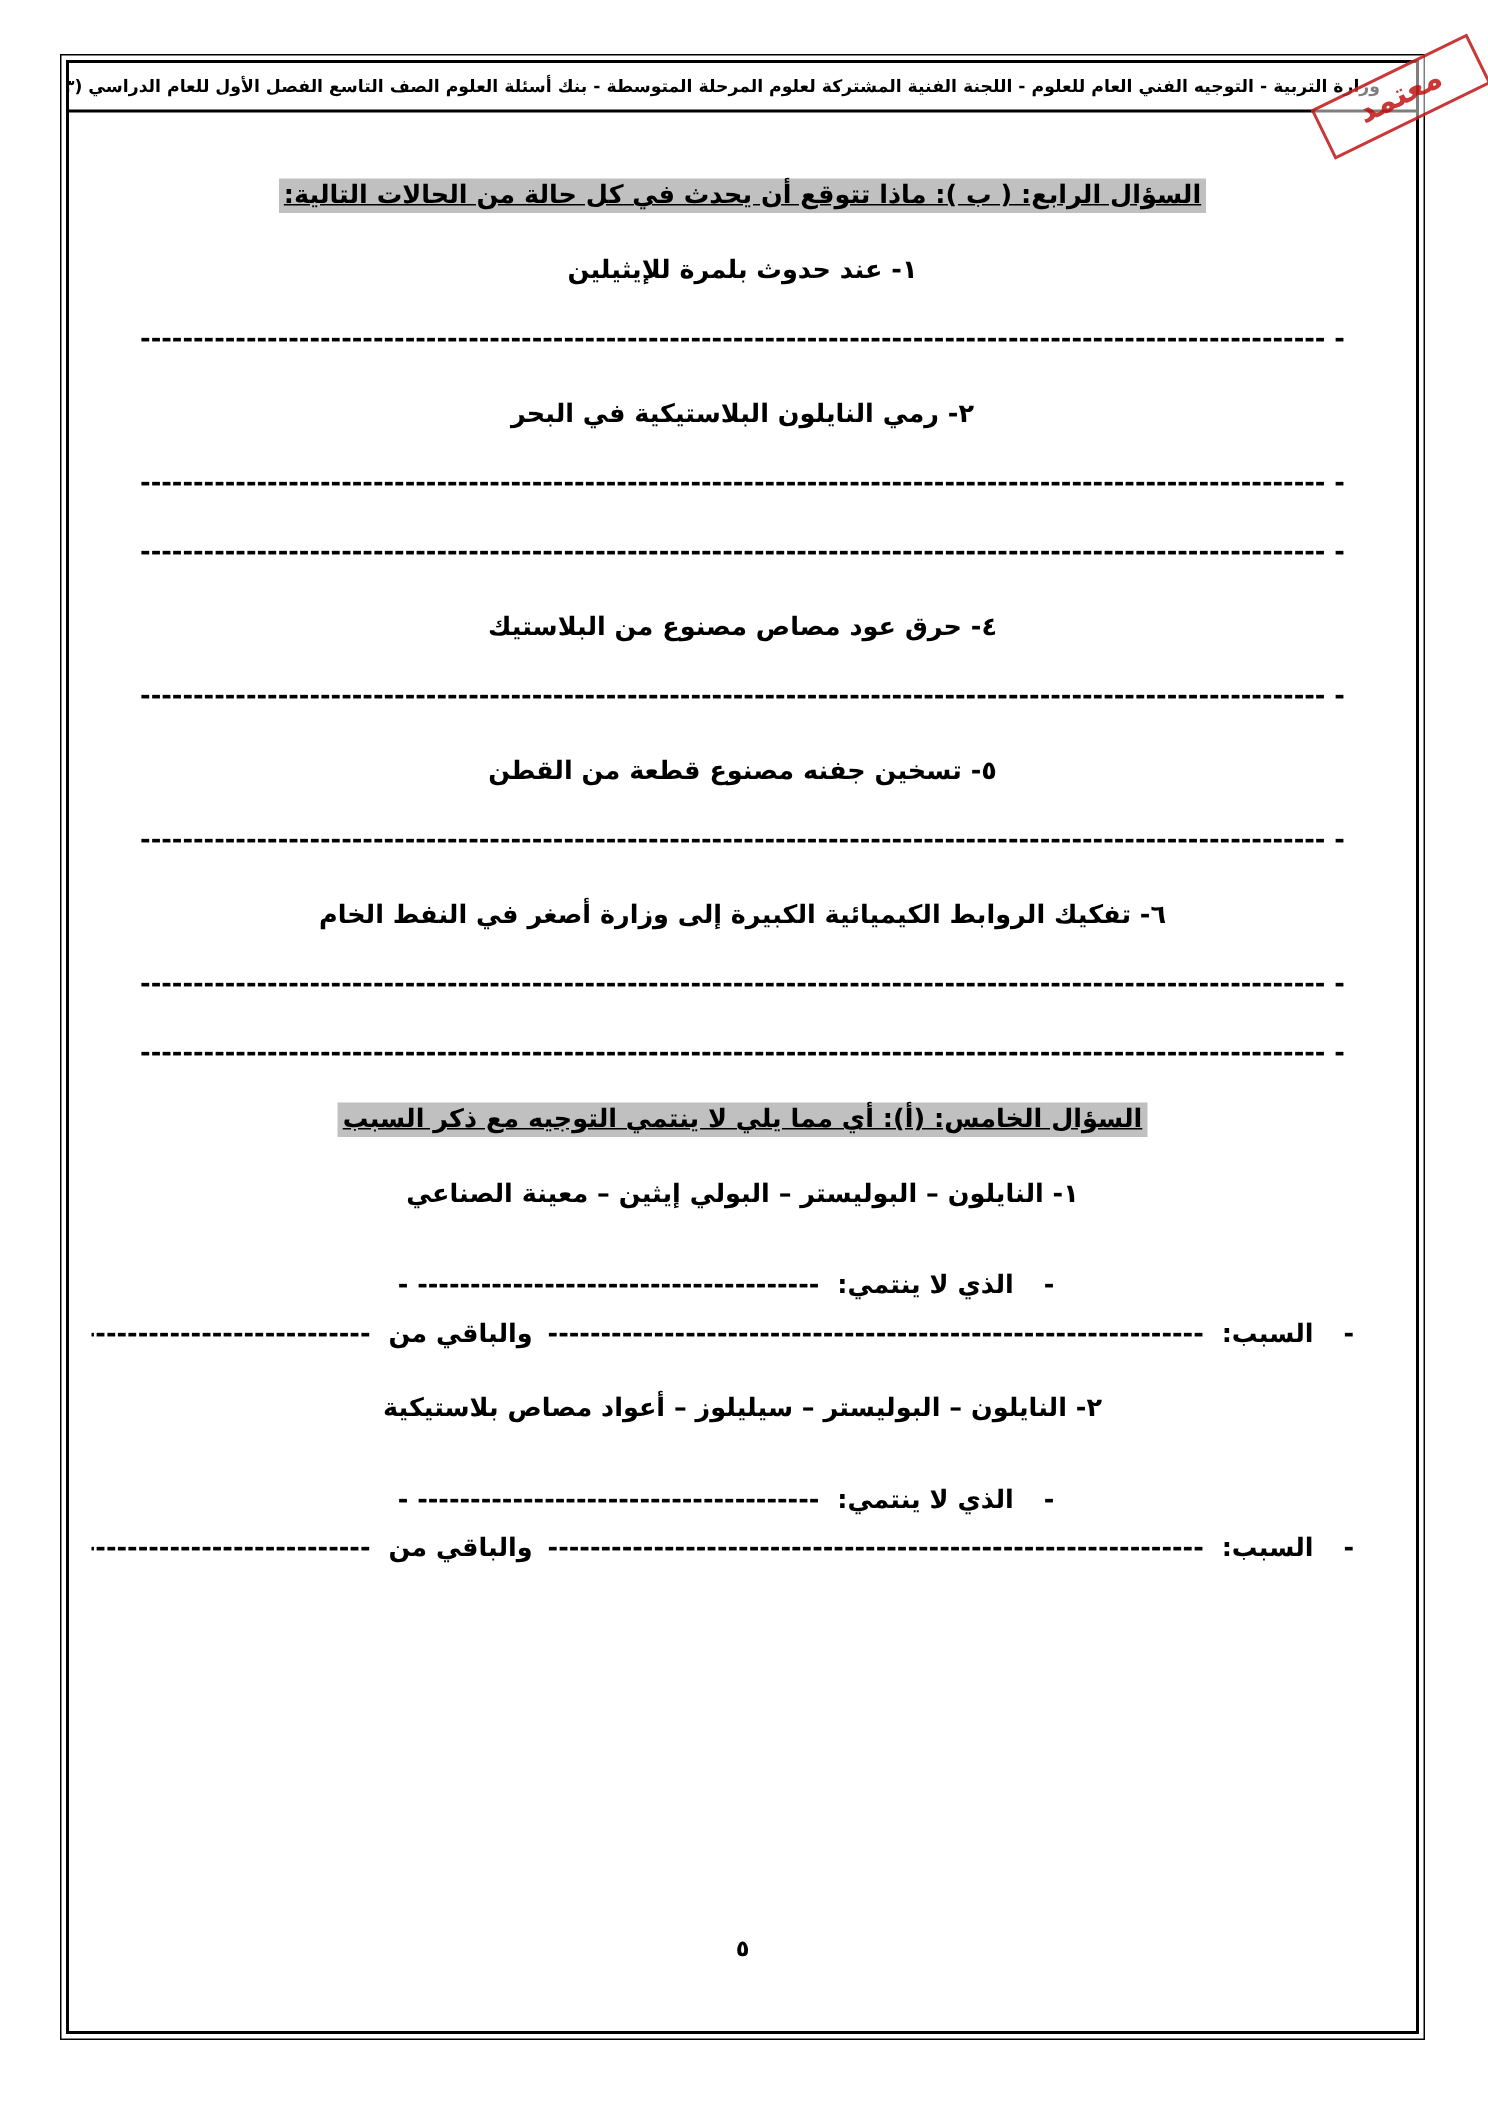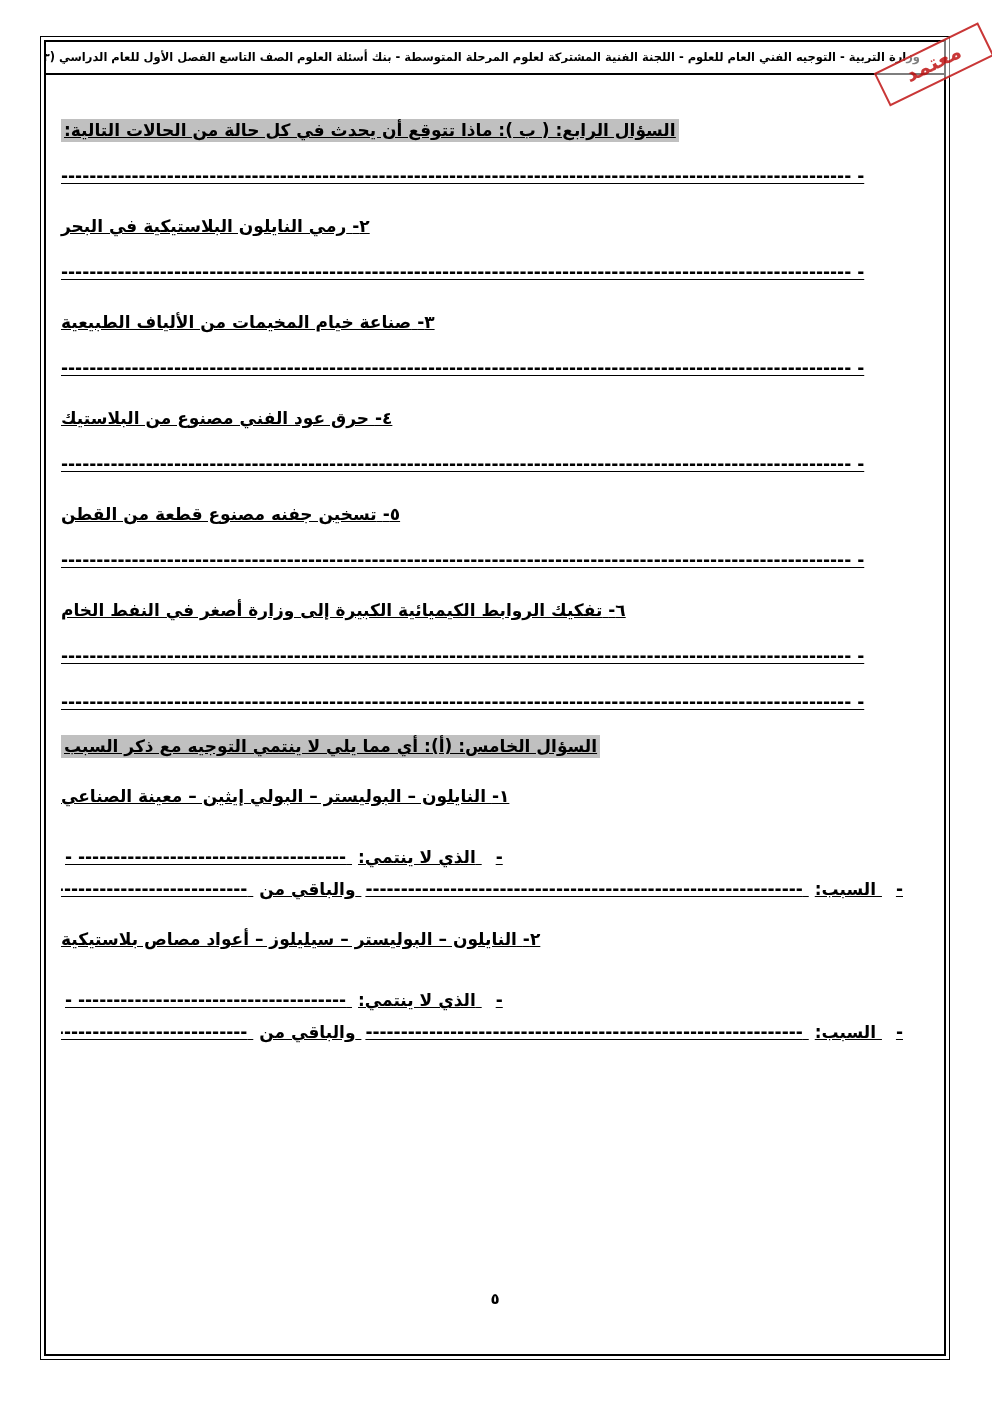--- a/index.html
+++ b/index.html
@@ -29,25 +29,24 @@
     font-weight: bold;
     font-size: 11.5px;
     line-height: 15px;
     padding: 8px 24px 8px;
     border-bottom: 2px solid #000;
     white-space: nowrap;
     overflow: hidden;
   }
   .content {
     direction: rtl;
-    text-align: left;
+    text-align: center;
     font-weight: bold;
     font-size: 17px;
     padding: 0 15px;
-    text-decoration: underline;
   }
   .sec-wrap { margin-top: 42px; }
   .sec-wrap.second { margin-top: 18px; }
   .sec-title {
     background: #c0c0c0;
     text-decoration: underline;
     padding: 1px 3px 2px;
     line-height: 26px;
   }
   .qitem { margin-top: 24px; line-height: 26px; }
@@ -94,37 +93,37 @@
   <div class="inner">
 
     <div class="header">وزارة التربية - التوجيه الفني العام للعلوم - اللجنة الفنية المشتركة لعلوم المرحلة المتوسطة - بنك أسئلة العلوم الصف التاسع الفصل الأول للعام الدراسي (٢٠٢٣-٢٠٢٤) م</div>
 
     <div class="content">
 
       <div class="sec-wrap">
         <span class="sec-title">السؤال الرابع: ( ب ): ماذا تتوقع أن يحدث في كل حالة من الحالات التالية:</span>
       </div>
 
+      <div class="qitem">
+        <span>١-</span>
+        <span>عند حدوث بلمرة للإيثيلين</span>
+      </div>
       <div class="ansline">- ----------------------------------------------------------------------------------------------------------------</div>
 
       <div class="qitem">
         <span>٢-</span>
         <span>رمي النايلون البلاستيكية في البحر</span>
       </div>
       <div class="ansline">- ----------------------------------------------------------------------------------------------------------------</div>
 
-      <div class="qitem">
-        <span>٣-</span>
-        <span>صناعة خيام المخيمات من الألياف الطبيعية</span>
-      </div>
       <div class="ansline">- ----------------------------------------------------------------------------------------------------------------</div>
 
       <div class="qitem">
         <span>٤-</span>
-        <span>حرق عود الفني مصنوع من البلاستيك</span>
+        <span>حرق عود مصاص مصنوع من البلاستيك</span>
       </div>
       <div class="ansline">- ----------------------------------------------------------------------------------------------------------------</div>
 
       <div class="qitem">
         <span>٥-</span>
         <span>تسخين جفنه مصنوع قطعة من القطن</span>
       </div>
       <div class="ansline">- ----------------------------------------------------------------------------------------------------------------</div>
 
       <div class="qitem">

